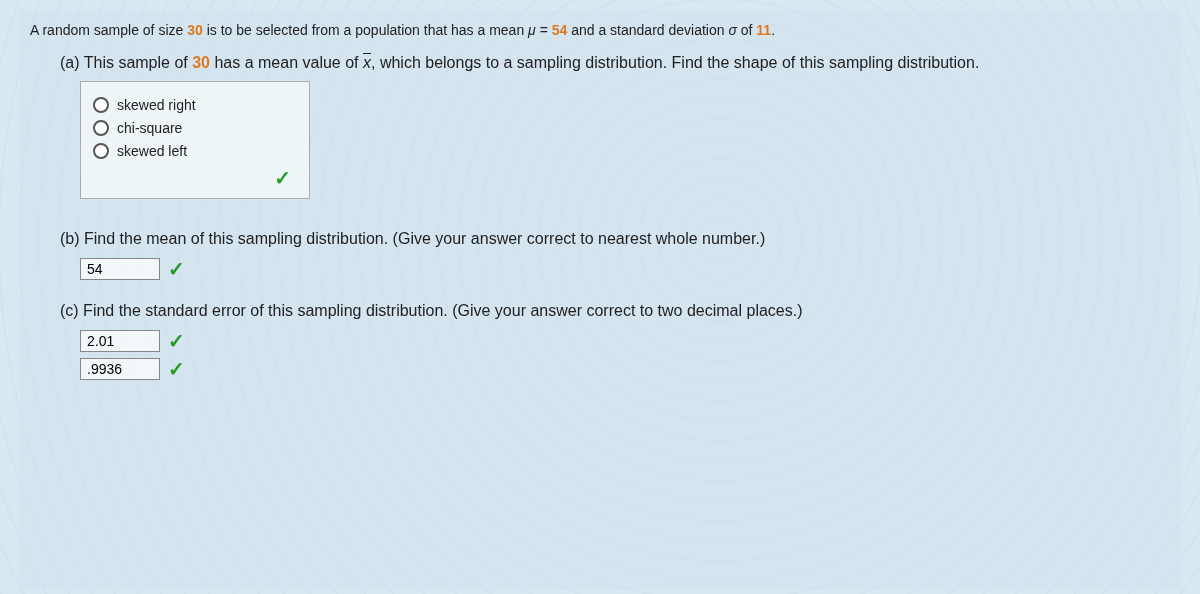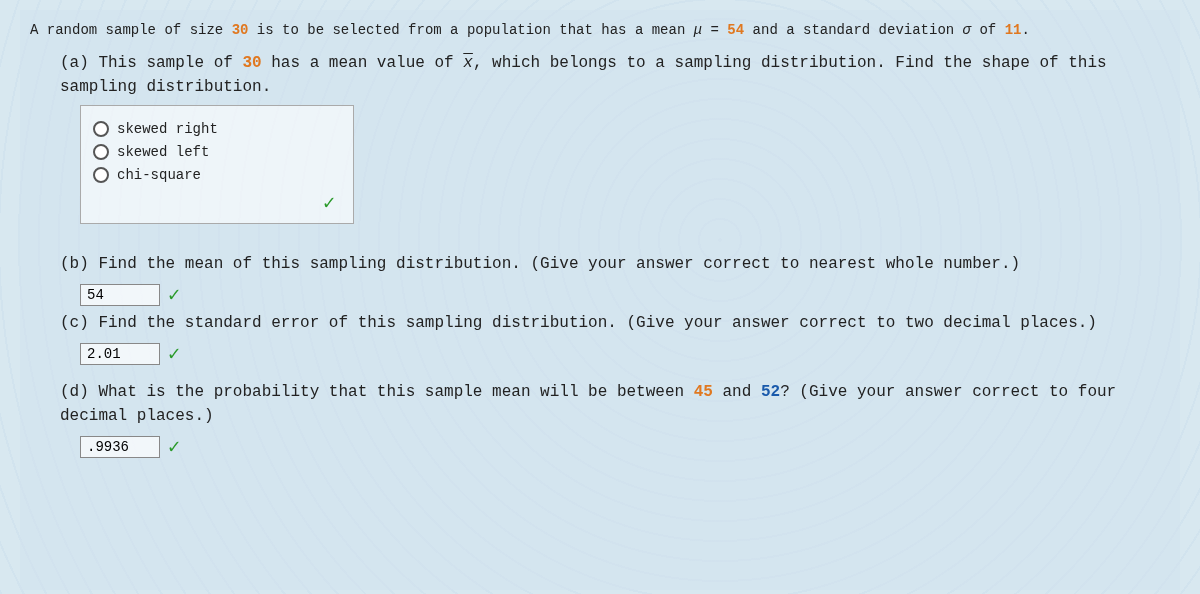--- a/index.html
+++ b/index.html
@@ -1,15 +1,15 @@
 <!DOCTYPE html>
 <html><head>
   <meta charset="utf-8">
   <style>
-    * { box-sizing: border-box; margin: 0; padding: 0; font-family: Liberation Mono, monospace; }
+    * { box-sizing: border-box; margin: 0; padding: 0; }
     body {
       font-family: Arial, sans-serif;
       font-size: 14px;
       background: #d8e8f0;
       background-image: repeating-radial-gradient(circle at 60% 40%, rgba(200,220,235,0.4) 0px, rgba(200,220,235,0.4) 2px, transparent 2px, transparent 20px);
       min-height: 594px;
       padding: 10px 20px;
       color: #222;
     }
     .page-container {
@@ -25,21 +25,21 @@
     .highlight-orange { color: #e07820; font-weight: bold; }
     .highlight-blue { color: #1a5aab; font-weight: bold; }
     .part-label {
       font-size: 16px;
       margin: 10px 0 6px 30px;
       line-height: 1.5;
     }
     .options-box {
       border: 1px solid #aaa;
       background: rgba(255,255,255,0.6);
-      width: 274px;
+      width: 230px;
       margin-left: 50px;
       padding: 8px 12px 8px 12px;
     }
     .option-row {
       display: flex;
       align-items: center;
       margin: 7px 0;
       gap: 8px;
     }
     .radio-outer {
@@ -114,51 +114,48 @@
   <div class="options-box">
 
     <div class="option-row">
       <div class="radio-outer"></div>
       <span class="option-label">skewed right</span>
     </div>
 
 
     <div class="option-row">
       <div class="radio-outer"></div>
-      <span class="option-label">skewed left</span>
+      <span class="option-label">chi-square</span>
     </div>
 
     <div class="option-row">
       <div class="radio-outer"></div>
-      <span class="option-label">chi-square</span>
+      <span class="option-label">skewed left</span>
     </div>
 
     <div class="check-area">
       <span class="check-green">✓</span>
     </div>
   </div>
 
   <div class="part-label" style="margin-top:28px;">
     (b) Find the mean of this sampling distribution. (Give your answer correct to nearest whole number.)
   </div>
   <div class="answer-row">
     <input class="answer-input" type="text" value="54" readonly="" style="">
     <span class="check-green">✓</span>
   </div>
 
-  <div class="part-label" style="margin-top:4px;">
+  <div class="part-label" style="margin-top:18px;">
     (c) Find the standard error of this sampling distribution. (Give your answer correct to two decimal places.)
   </div>
   <div class="answer-row">
     <input class="answer-input" type="text" value="2.01" readonly="" style="">
     <span class="check-green">✓</span>
   </div>
 
-  <div class="part-label" style="margin-top:14px;">
-    (d) What is the probability that this sample mean will be between <span class="highlight-orange">45</span> and <span class="highlight-blue">52</span>? (Give your answer correct to four decimal places.)
-  </div>
 
   <div class="answer-row">
     <input class="answer-input" type="text" value=".9936" readonly="" style="">
     <span class="check-green">✓</span>
   </div>
 
 </div>
 
 </body></html>

